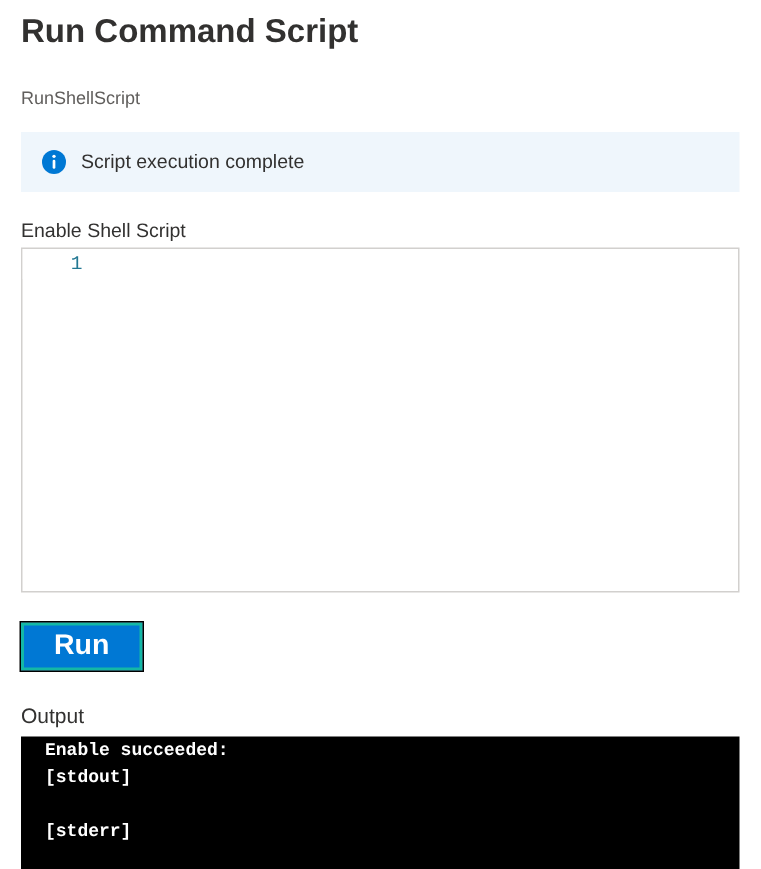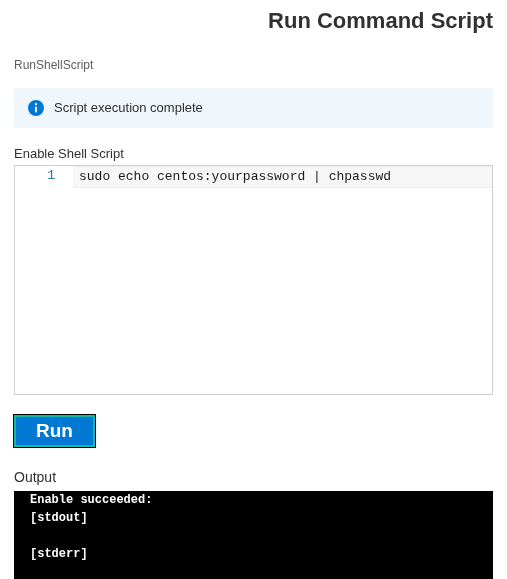--- a/index.html
+++ b/index.html
@@ -8,21 +8,20 @@
       background: #ffffff;
       width: 507px;
       padding: 8px 14px 14px 14px;
       color: #323130;
     }
     .page-title {
       font-size: 22px;
       font-weight: 600;
       color: #323130;
       margin-bottom: 2px;
-      text-align: right;
     }
     .subtitle {
       font-size: 12px;
       color: #605e5c;
       margin-bottom: 16px;
       margin-top: 24px;
     }
     .alert {
       background: #eff6fc;
       border-left: 0;
@@ -119,21 +118,20 @@
       <circle cx="8" cy="4.2" r="1.1" fill="#ffffff"></circle>
     </svg>
   </span>
   <span class="alert-text">Script execution complete</span>
 </div>
 
 <div class="field-label">Enable Shell Script</div>
 <div class="code-editor">
   <div class="code-line">
     <div class="gutter">1</div>
-    <div class="code-content">sudo echo centos:yourpassword | chpasswd</div>
   </div>
 </div>
 
 <button class="run-btn">Run</button>
 
 <div class="output-label">Output</div>
 <div class="terminal">Enable succeeded:
 [stdout]
 
 [stderr]</div>

